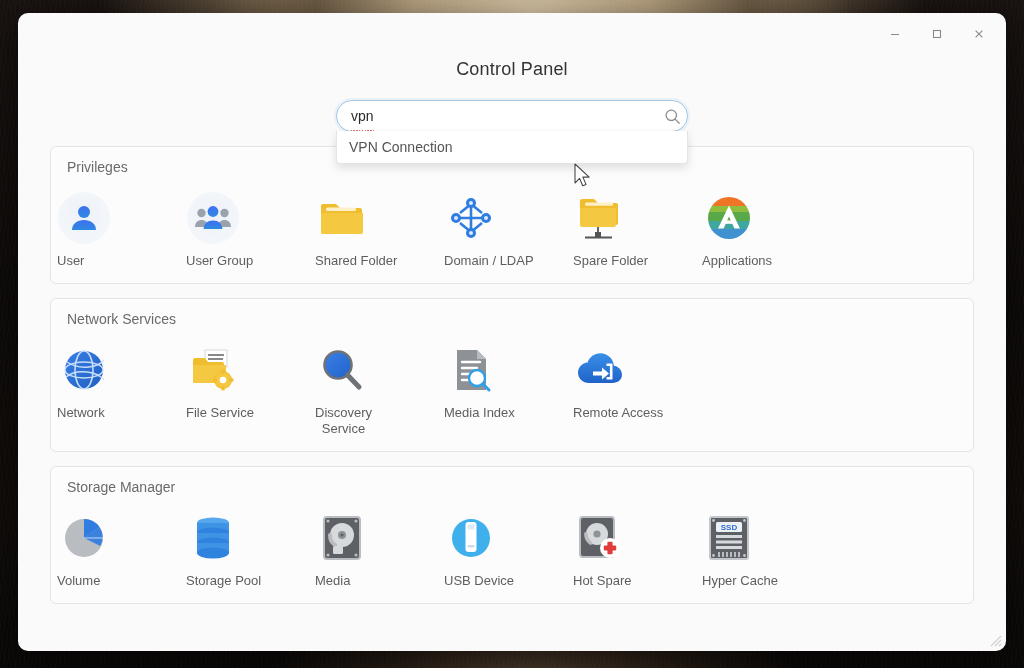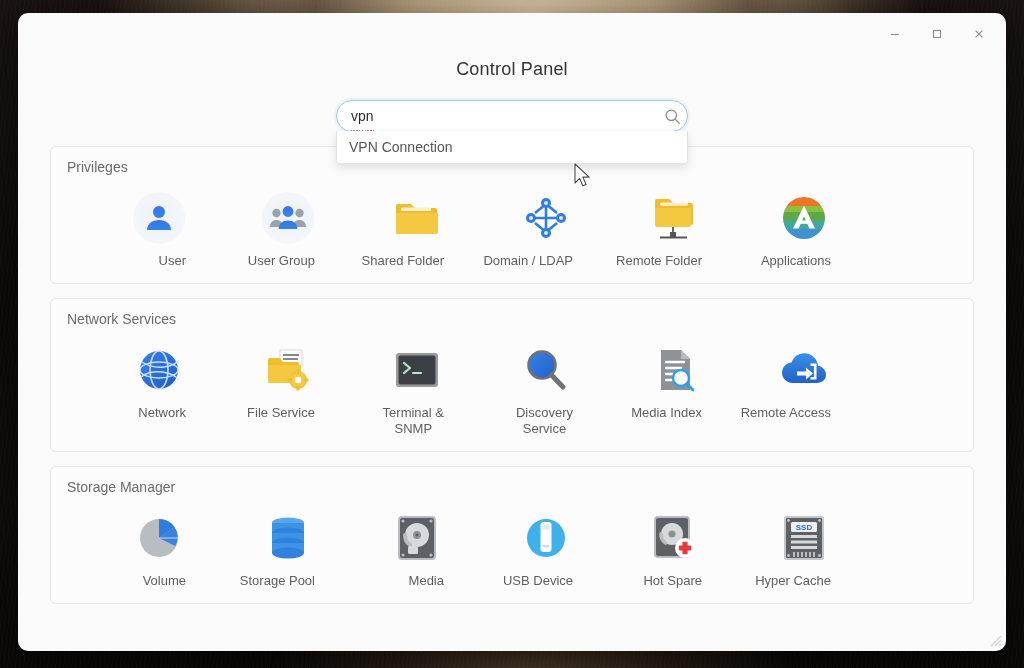--- a/index.html
+++ b/index.html
@@ -95,21 +95,21 @@
     border: 1px solid #e4e4e4; border-radius: 6px; background: #fcfcfc;
     margin-bottom: 14px;
   }
   .section-title {
     font-size: 14px; color: #6a6a6a; padding: 12px 16px 0;
   }
   .tiles {
     display: flex; padding: 10px 6px 14px;
   }
   .tile {
-    flex: 0 0 129px; display: flex; flex-direction: column; align-items: flex-end;
+    flex: 0 0 129px; display: flex; flex-direction: column; align-items: flex-start;
     padding-top: 6px; cursor: default;
   }
   .tile-icon {
     width: 54px; height: 54px; display: flex; align-items: center; justify-content: center;
     margin-bottom: 8px;
   }
   .tile-label {
     font-size: 13px; color: #5e5e5e; text-align: center; line-height: 16px;
     white-space: pre-line;
   }
@@ -260,21 +260,21 @@
             <div class="tile-icon">
               <svg width="48" height="46" viewBox="0 0 48 46">
                 <path d="M4 6a2 2 0 012-2h12l4 4h18a2 2 0 012 2v18a2 2 0 01-2 2H6a2 2 0 01-2-2z" fill="#f0bd2e"></path>
                 <rect x="9" y="7.5" width="28" height="3.2" rx="1.5" fill="#fdf0c8"></rect>
                 <path d="M4 13h36v17a2 2 0 01-2 2H6a2 2 0 01-2-2z" fill="#f5c842"></path>
                 <line x1="22" y1="32" x2="22" y2="38" stroke="#555" stroke-width="1.8"></line>
                 <rect x="19" y="37" width="6" height="5" fill="#555"></rect>
                 <line x1="9" y1="42.5" x2="36" y2="42.5" stroke="#555" stroke-width="2"></line>
               </svg>
             </div>
-            <div class="tile-label">Remote Folder</div>
+            <div class="tile-label">Spare Folder</div>
           </div>
 
           <div class="tile">
             <div class="tile-icon">
               <svg width="46" height="46" viewBox="0 0 46 46">
                 <defs>
                   <clipPath id="cA">
                       <circle cx="23" cy="23" r="21"></circle>
                     </clipPath>
                 </defs>
@@ -339,32 +339,20 @@
                     <rect x="32.4" y="39" width="3.2" height="4.4"></rect>
                   <rect x="23.6" y="31.4" width="4.4" height="3.2"></rect>
                     <rect x="40" y="31.4" width="4.4" height="3.2"></rect>
                 </g>
                 <circle cx="34" cy="33" r="3.3" fill="#ffffff"></circle>
               </svg>
             </div>
             <div class="tile-label">File Service</div>
           </div>
 
-          <div class="tile">
-            <div class="tile-icon">
-              <svg width="46" height="38" viewBox="0 0 46 38">
-                <rect x="2" y="2" width="42" height="34" rx="3" fill="#9a9a9a"></rect>
-                <rect x="4.5" y="4.5" width="37" height="29" rx="2" fill="#3c4044"></rect>
-                <path d="M10 12l6 5-6 5" fill="none" stroke="#b9e8c9" stroke-width="2.2" stroke-linecap="round" stroke-linejoin="round"></path>
-                <line x1="19" y1="22" x2="27" y2="22" stroke="#b9e8c9" stroke-width="2.2" stroke-linecap="round"></line>
-              </svg>
-            </div>
-            <div class="tile-label">Terminal &amp;
-SNMP</div>
-          </div>
 
           <div class="tile">
             <div class="tile-icon">
               <svg width="46" height="46" viewBox="0 0 46 46">
                 <defs>
                     <linearGradient id="gD" x1="0" y1="0" x2="1" y2="1">
                       <stop offset="0" stop-color="#3a7fe8"></stop>
                       <stop offset="1" stop-color="#2062c8"></stop>
                     </linearGradient>
                   </defs>

